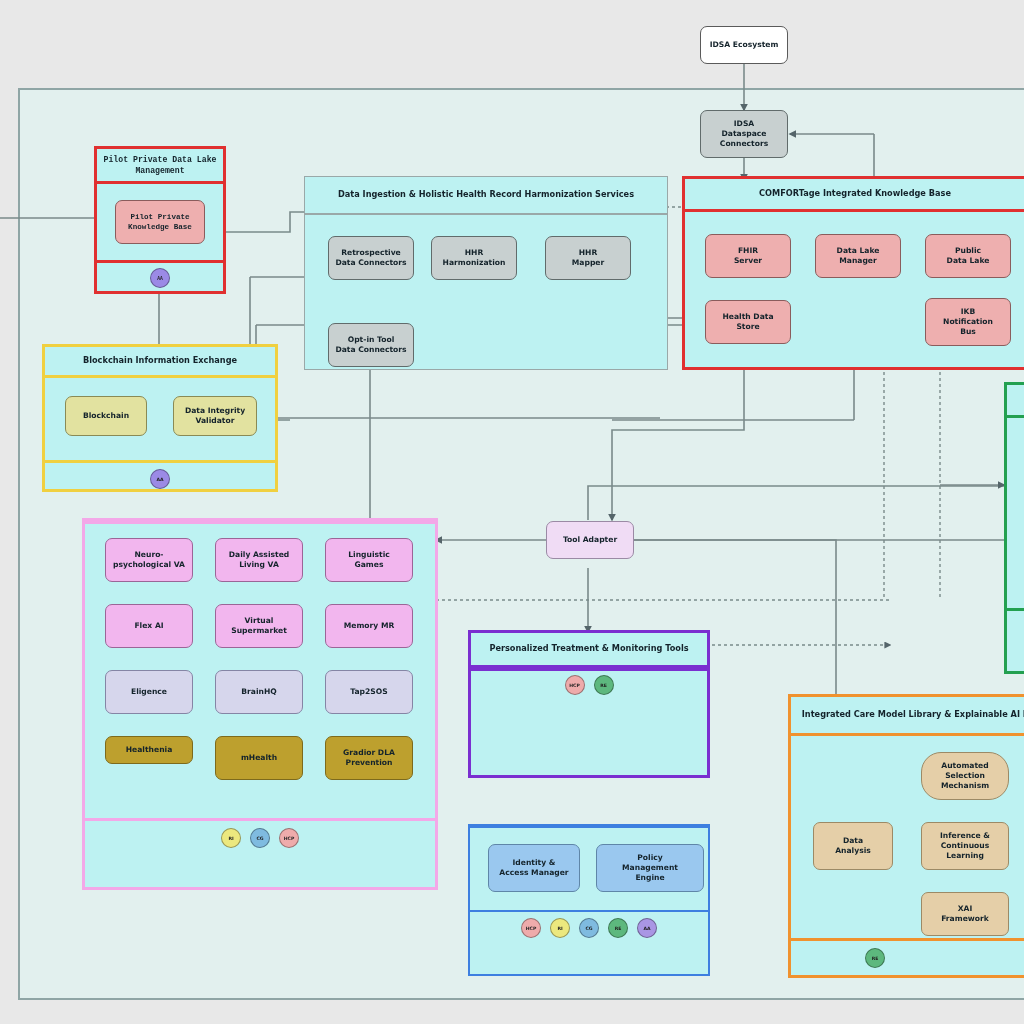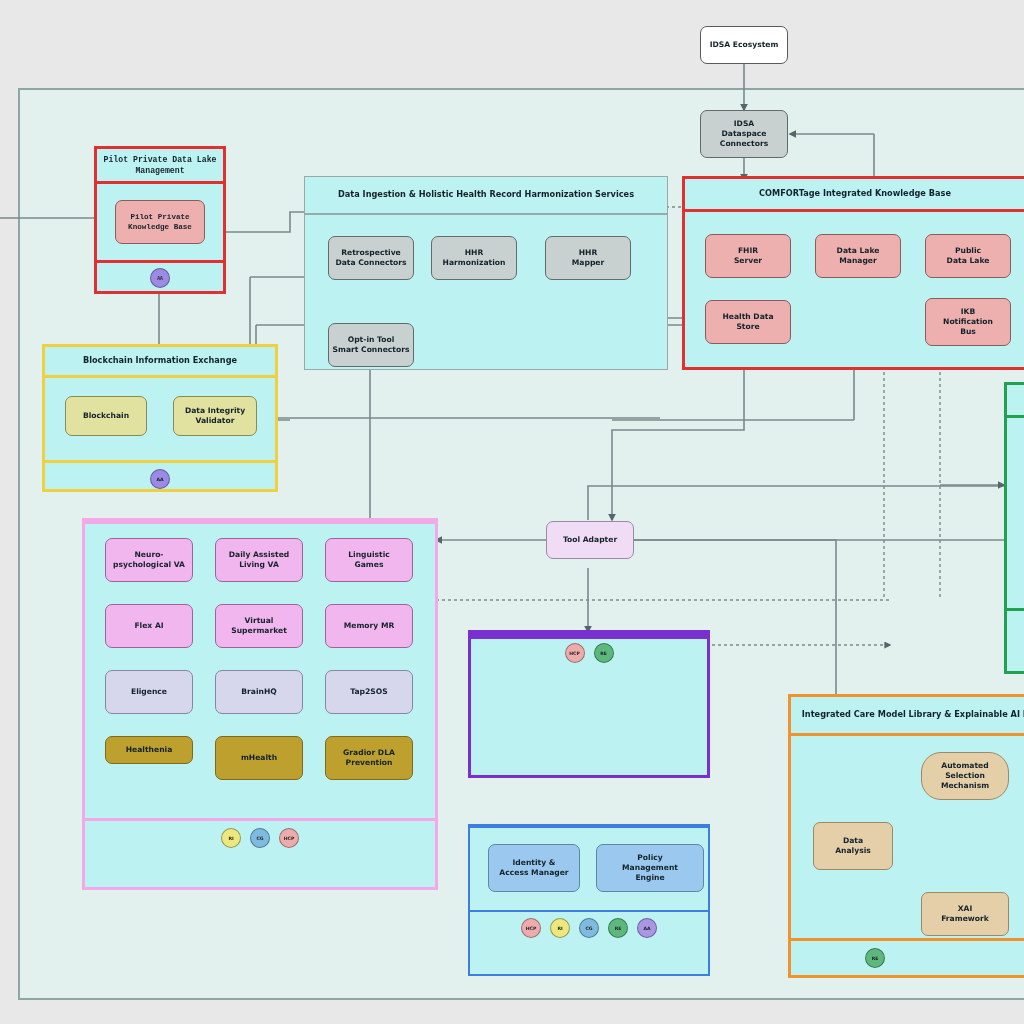--- a/index.html
+++ b/index.html
@@ -193,21 +193,21 @@
       <div class="node grey" style="left:126px;top:21px;width:86px;height:44px;white-space:pre-line;">
         <span>HHR
 Harmonization</span>
       </div>
       <div class="node grey" style="left:240px;top:21px;width:86px;height:44px;white-space:pre-line;">
         <span>HHR
 Mapper</span>
       </div>
       <div class="node grey" style="left:23px;top:108px;width:86px;height:44px;white-space:pre-line;">
         <span>Opt-in Tool
-Smart Connectors</span>
+Data Connectors</span>
       </div>
     </div>
   </div>
 
   <div class="group" style="left:682px;top:176px;width:346px;height:194px;border-color:#e03030;">
     <div class="group-title" style="height:30px;">COMFORTage Integrated Knowledge Base</div>
     <div class="sep" style="border-color:#e03030;"></div>
     <div class="group-body" style="height:158px;">
       <div class="node pink" style="left:20px;top:22px;width:86px;height:44px;white-space:pre-line;">
         <span>FHIR
@@ -313,20 +313,21 @@
         <span>HCP</span>
       </div>
     </div>
   </div>
 
   <div class="node lightpurple" style="left:546px;top:521px;width:88px;height:38px;">
     <span>Tool Adapter</span>
   </div>
 
   <div class="group" style="left:468px;top:630px;width:242px;height:148px;border-color:#7a2fd0;">
+    <div class="group-title" style="height:32px;">Personalized Treatment &amp; Monitoring Tools</div>
     <div class="sep" style="border-color:#7a2fd0;"></div>
     <div class="sep" style="border-color:#7a2fd0;"></div>
     <div class="group-foot" style="height:28px;">
       <div class="badge" style="background:#eeabab;">
         <span>HCP</span>
       </div>
       <div class="badge" style="background:#5db87e;">
         <span>RE</span>
       </div>
     </div>
@@ -371,20 +372,25 @@
     <div class="group-body" style="height:202px;">
       <div class="node tan" style="left:130px;top:16px;width:88px;height:48px;white-space:pre-line;border-radius:20px;">
         <span>Automated
 Selection
 Mechanism</span>
       </div>
       <div class="node tan" style="left:22px;top:86px;width:80px;height:48px;white-space:pre-line;">
         <span>Data
 Analysis</span>
       </div>
+      <div class="node tan" style="left:130px;top:86px;width:88px;height:48px;white-space:pre-line;">
+        <span>Inference &amp;
+Continuous
+Learning</span>
+      </div>
       <div class="node tan" style="left:130px;top:156px;width:88px;height:44px;white-space:pre-line;">
         <span>XAI
 Framework</span>
       </div>
     </div>
     <div class="sep" style="border-color:#f0922e;"></div>
     <div class="group-foot" style="height:34px;">
       <div class="badge" style="background:#5db87e;margin-right:126px;">
         <span>RE</span>
       </div>

